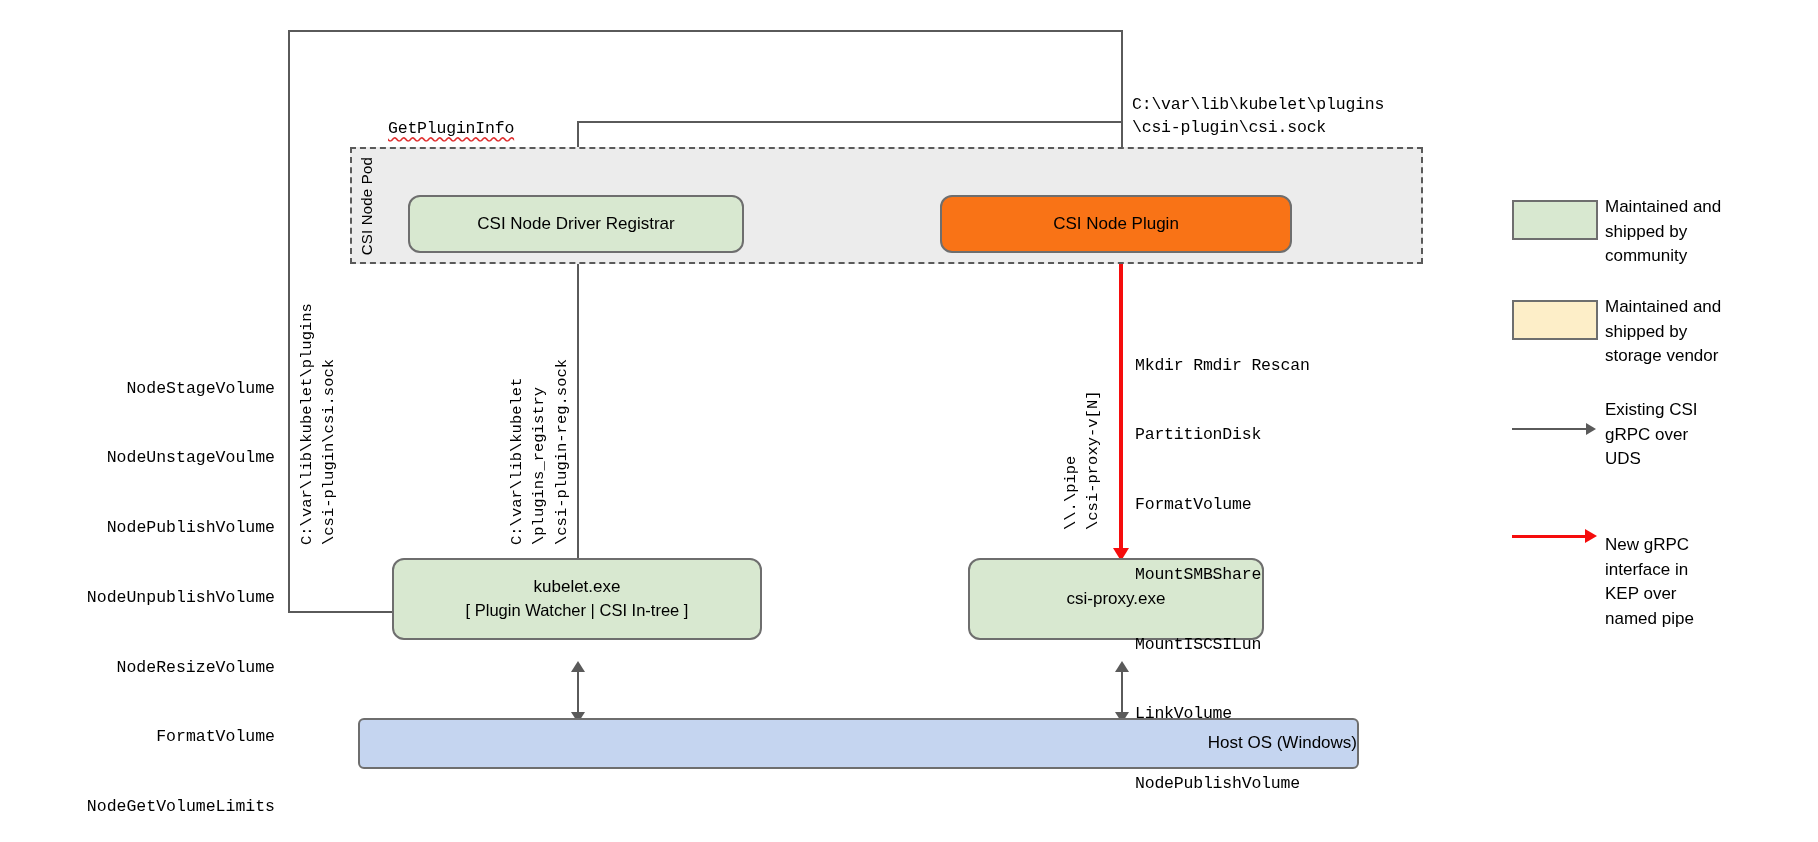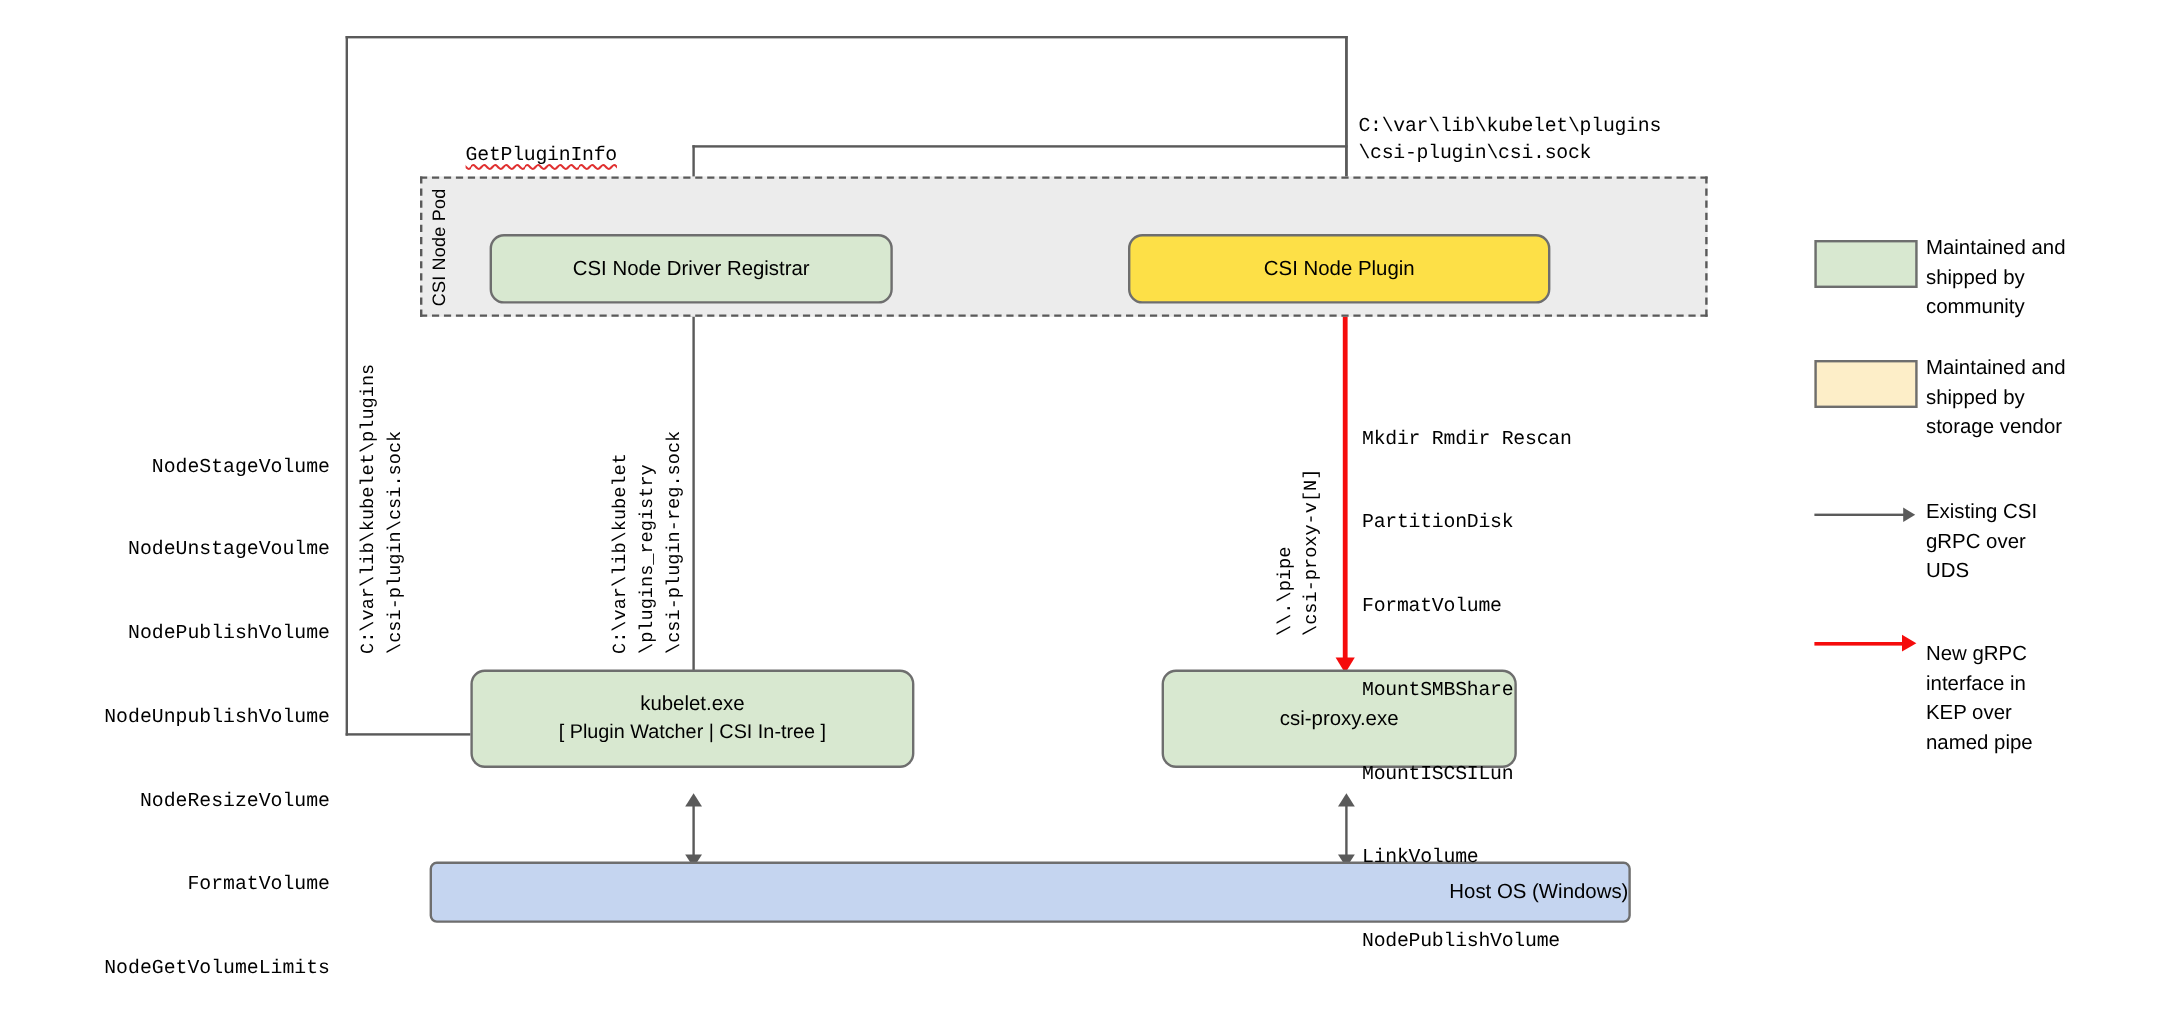--- a/index.html
+++ b/index.html
@@ -18,21 +18,21 @@
     font-size:15px;letter-spacing:.2px;color:#000;white-space:nowrap;
   }
 
   
   .node{
     position:absolute;box-sizing:border-box;border:2px solid #6e6e6e;
     border-radius:12px;display:flex;align-items:center;justify-content:center;
     flex-direction:column;text-align:center;font-size:17px;line-height:1.35;
   }
   .green{background:#d8e8d0;}
-  .tan{background:#fde047;}
+  .tan{background:#f97316;}
   .blue{background:#c5d5f0;align-items:flex-end;}
   .node .l2{font-size:16.5px;}
 
   
   .ln{position:absolute;background:#5a5a5a;}
   .vline{width:2px;}
   .hline{height:2px;}
   .red{background:#f50c0c;}
   .arrow-d{position:absolute;width:0;height:0;border-left:7px solid transparent;border-right:7px solid transparent;border-top:11px solid #5a5a5a;}
   .arrow-u{position:absolute;width:0;height:0;border-left:7px solid transparent;border-right:7px solid transparent;border-bottom:11px solid #5a5a5a;}
@@ -156,21 +156,21 @@
 
     <div class="sw" style="position:absolute;left:1512px;top:300px;background:#fdeec8;"></div>
     <div class="lg-txt" style="top:295px;">Maintained and
 shipped by
 storage vendor</div>
 
     <div style="position:absolute;left:1512px;top:428px;">
       <div class="ln hline" style="left:0;top:0;width:76px;position:absolute;"></div>
       <div class="arrow-r" style="left:74px;top:-5px;"></div>
     </div>
-    <div class="lg-txt" style="top:415px;">Existing CSI
+    <div class="lg-txt" style="top:398px;">Existing CSI
 gRPC over
 UDS</div>
 
     <div style="position:absolute;left:1512px;top:535px;">
       <div class="ln hline red" style="left:0;top:0;width:76px;height:3px;position:absolute;"></div>
       <div class="arrow-r-red" style="left:73px;top:-6px;"></div>
     </div>
     <div class="lg-txt" style="top:533px;">New gRPC
 interface in
 KEP over

